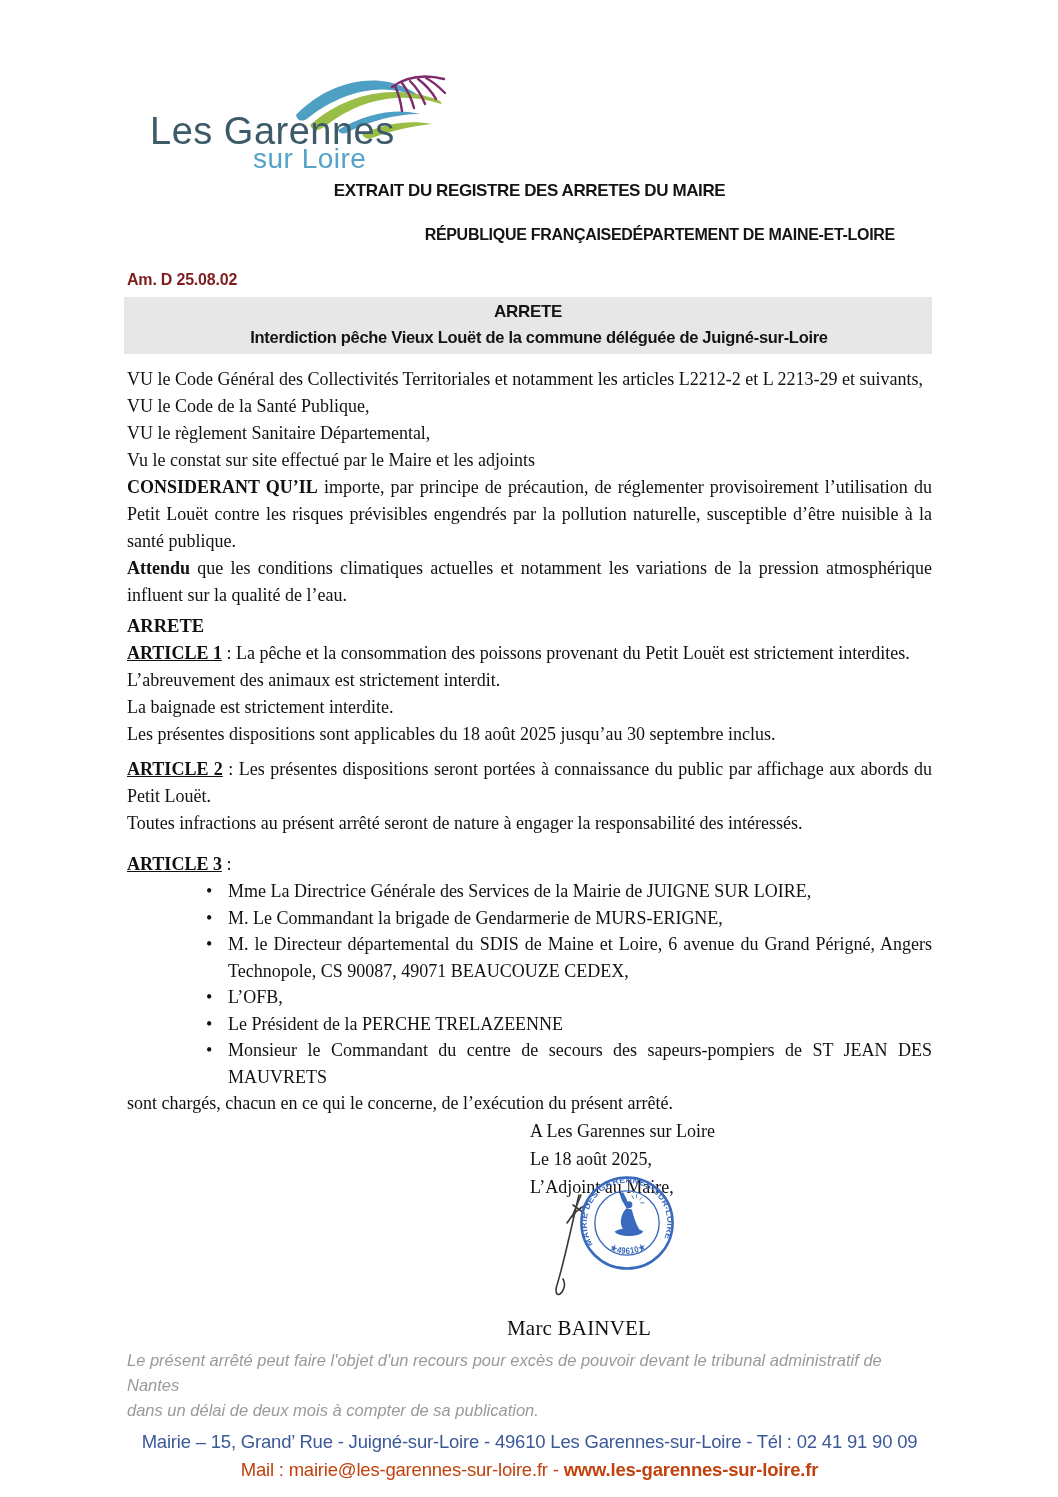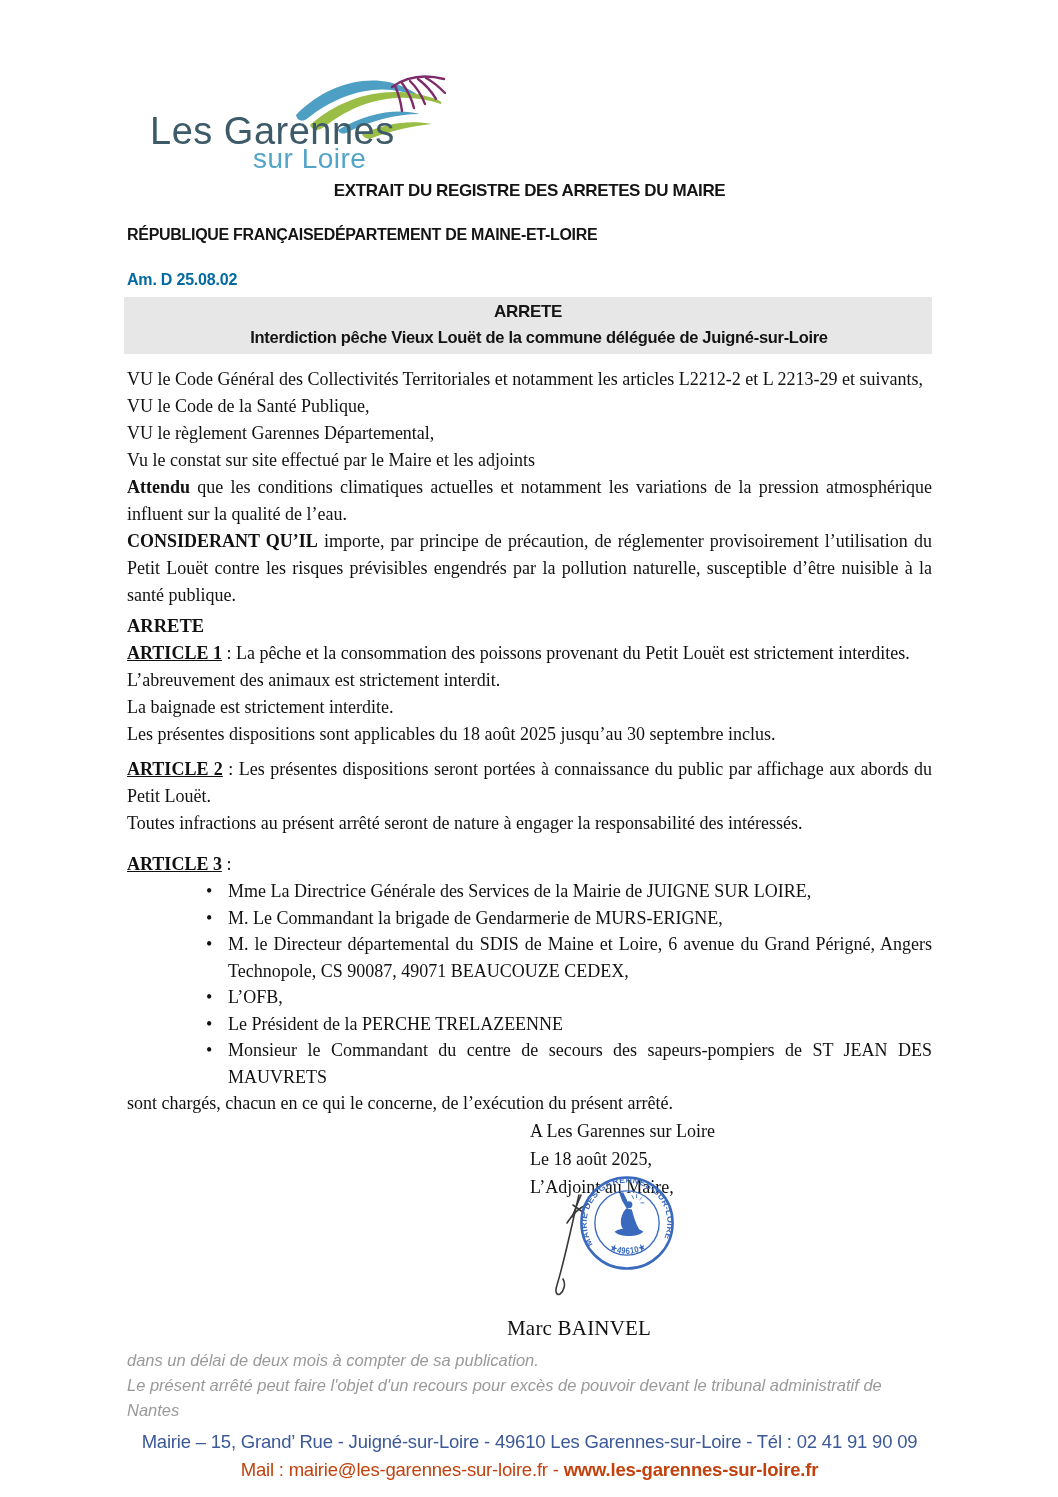--- a/index.html
+++ b/index.html
@@ -11,29 +11,29 @@
   }
   
   .logo-wrap { position:absolute; left:148px; top:70px; width:300px; height:106px; }
   .registre-title {
     position:absolute; left:127px; top:181px; width:805px;
     text-align:center; font-family:"Liberation Sans", sans-serif;
     font-weight:700; font-size:17px; letter-spacing:-0.4px; color:#141414;
   }
   .header-row {
     position:absolute; left:127px; top:226px; width:805px;
-    display:flex; justify-content:flex-start;
+    display:flex; justify-content:flex-end;
     font-family:"Liberation Sans", sans-serif; font-weight:700;
     font-size:16px; letter-spacing:-0.3px; color:#141414;
   }
   .header-row .right { margin-right:37px; }
   .ref {
     position:absolute; left:127px; top:271px;
     font-family:"Liberation Sans", sans-serif; font-weight:700;
-    font-size:16px; color:#0369a1; letter-spacing:-0.2px;
+    font-size:16px; color:#7f1d1d; letter-spacing:-0.2px;
   }
   .banner {
     position:absolute; left:124px; top:297px; width:808px;
     background:#e7e7e7; text-align:center; padding:2px 0 4px 0;
     font-family:"Liberation Sans", sans-serif; font-weight:700; color:#141414;
     letter-spacing:-0.3px;
   }
   .banner .b1 { font-size:17px; line-height:25px; }
   .banner .b2 { font-size:16.5px; line-height:26px;padding-left:22px; }
   
@@ -113,24 +113,24 @@
 
   <div class="banner">
     <div class="b1">ARRETE</div>
     <div class="b2">Interdiction pêche Vieux Louët de la commune déléguée de Juigné-sur-Loire</div>
   </div>
 
   <div class="body">
 
     <p><span class="lead"></span><span>VU le Code Général des Collectivités Territoriales et notamment les articles L2212-2 et L 2213-29 et suivants,</span></p>
     <p class="noj"><span class="lead"></span><span>VU le Code de la Santé Publique,</span></p>
-    <p class="noj"><span class="lead"></span><span>VU le règlement Garennes Départemental,</span></p>
+    <p class="noj"><span class="lead"></span><span>VU le règlement Sanitaire Départemental,</span></p>
     <p class="noj"><span class="lead"></span><span>Vu le constat sur site effectué par le Maire et les adjoints</span></p>
+    <p><span class="lead">CONSIDERANT QU’IL</span><span> importe, par principe de précaution, de réglementer provisoirement l’utilisation du Petit Louët contre les risques prévisibles engendrés par la pollution naturelle, susceptible d’être nuisible à la santé publique.</span></p>
     <p><span class="lead">Attendu</span><span> que les conditions climatiques actuelles et notamment les variations de la pression atmosphérique influent sur la qualité de l’eau.</span></p>
-    <p><span class="lead">CONSIDERANT QU’IL</span><span> importe, par principe de précaution, de réglementer provisoirement l’utilisation du Petit Louët contre les risques prévisibles engendrés par la pollution naturelle, susceptible d’être nuisible à la santé publique.</span></p>
 
     <p class="arrete-heading noj">ARRETE</p>
 
     <p><span class="artlabel">ARTICLE 1</span><span> : La pêche et la consommation des poissons provenant du Petit Louët est strictement interdites.</span></p>
     <p class="noj">L’abreuvement des animaux est strictement interdit.</p>
     <p class="noj">La baignade est strictement interdite.</p>
     <p class="noj">Les présentes dispositions sont applicables du 18 août 2025 jusqu’au 30 septembre inclus.</p>
 
     <p class="art2"><span class="artlabel">ARTICLE 2</span><span> : Les présentes dispositions seront portées à connaissance du public par affichage aux abords du Petit Louët.</span></p>
     <p class="noj">Toutes infractions au présent arrêté seront de nature à engager la responsabilité des intéressés.</p>
@@ -208,20 +208,20 @@
               <path d="M 64,29 L 68,29"></path>
               <path d="M 57,25 L 55,21"></path>
           </g>
         </g>
       </svg>
     </div>
 
     <div class="signer-name">Marc BAINVEL</div>
 
     <div class="notice">
+      <div>Le présent arrêté peut faire l'objet d'un recours pour excès de pouvoir devant le tribunal administratif de Nantes</div>
       <div>dans un délai de deux mois à compter de sa publication.</div>
-      <div>Le présent arrêté peut faire l'objet d'un recours pour excès de pouvoir devant le tribunal administratif de Nantes</div>
     </div>
     <div class="footer-address">Mairie – 15, Grand’ Rue - Juigné-sur-Loire - 49610 Les Garennes-sur-Loire - Tél : 02 41 91 90 09</div>
     <div class="footer-mail"><span>Mail : mairie@les-garennes-sur-loire.fr - </span><span class="site">www.les-garennes-sur-loire.fr</span></div>
 
   </div>
 </div>
 
 </body></html>

